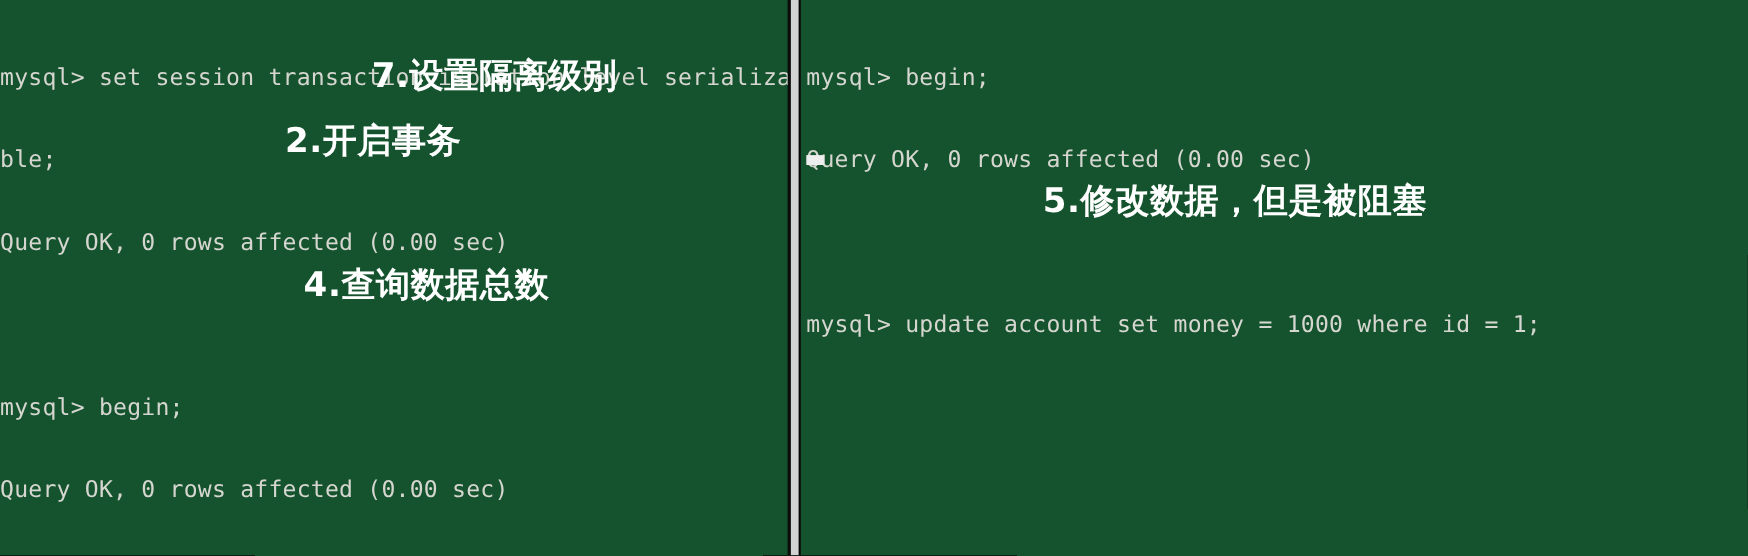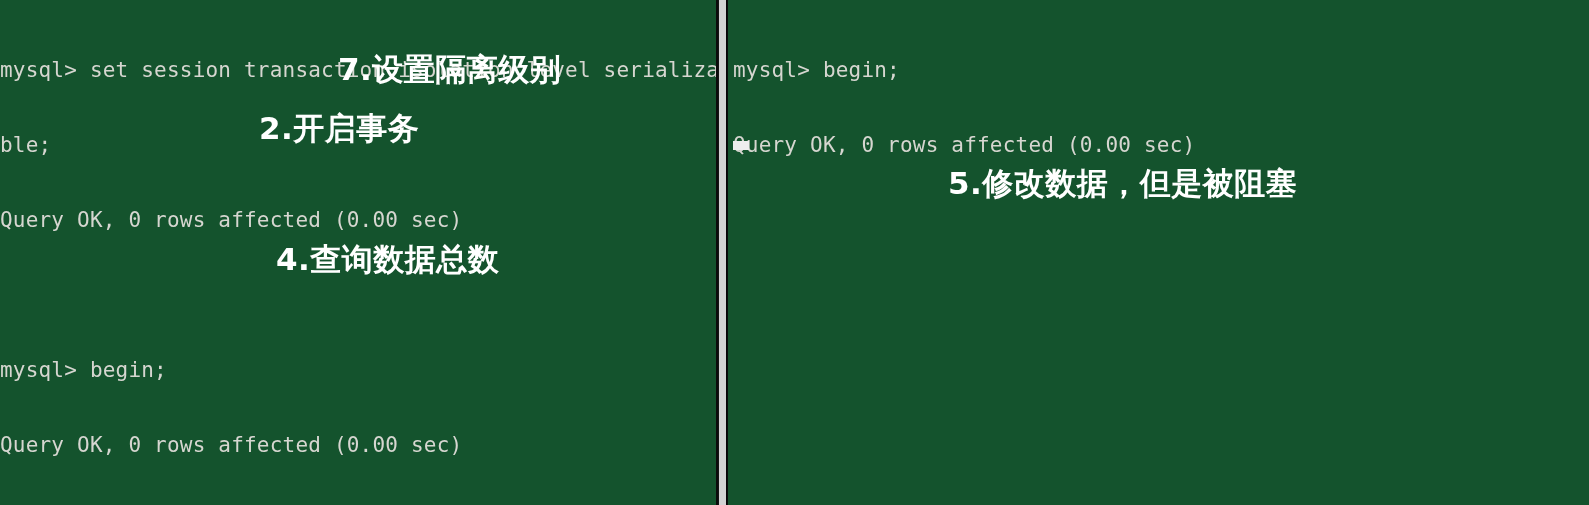--- a/index.html
+++ b/index.html
@@ -111,20 +111,21 @@
     </div>
   </div>
 
   <div class="divider"></div>
 
   <div class="pane" id="pane-right">
     <div class="term">
       <div class="ln">mysql&gt; begin;</div>
       <div class="ln">Query OK, 0 rows affected (0.00 sec)</div>
       <div class="ln blank"></div>
+      <div class="ln">mysql&gt; update account set money = 1000 where id = 1;</div>
       <div class="ln blank"></div>
     </div>
   </div>
 
   <div class="cursor-block"></div>
 
   <div class="anno" id="anno-1">7.设置隔离级别</div>
   <div class="anno" id="anno-2">2.开启事务</div>
   <div class="anno" id="anno-4">4.查询数据总数</div>
   <div class="anno" id="anno-5">5.修改数据，但是被阻塞</div>

